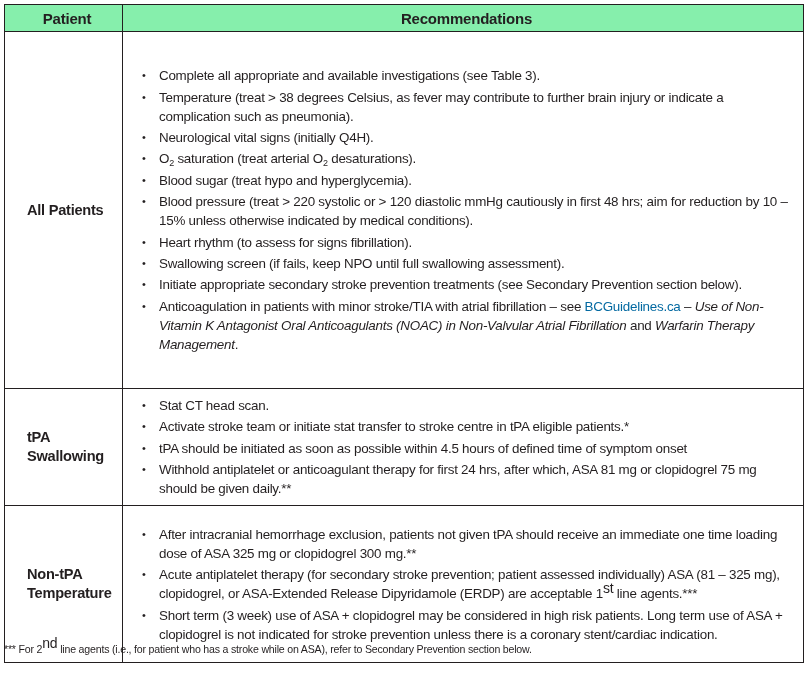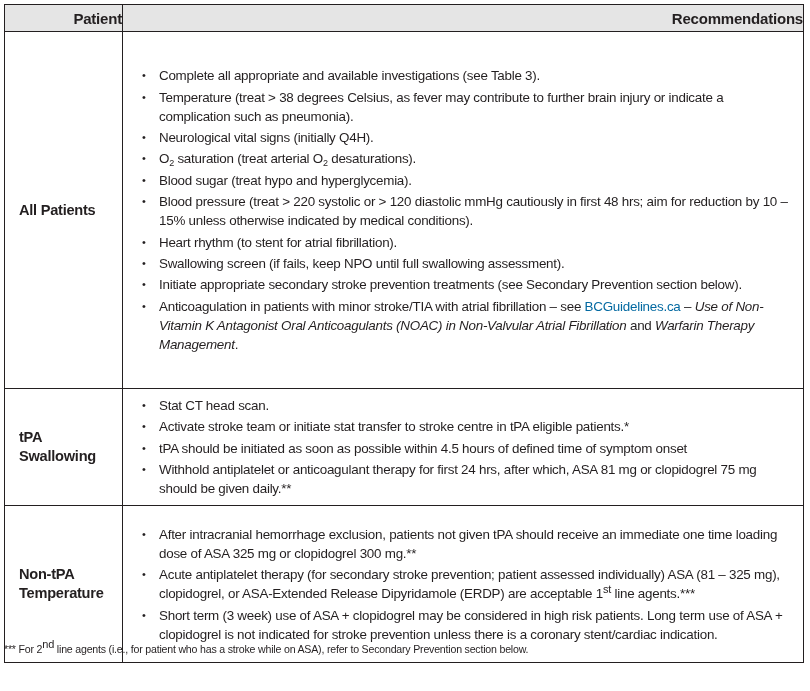--- a/index.html
+++ b/index.html
@@ -9,41 +9,41 @@
     color: #231f20;
   }
   .tbl {
     position: absolute; left: 4px; top: 4px; width: 800px;
     border-collapse: collapse; table-layout: fixed;
     font-size: 13.4px; letter-spacing: -0.25px;
   }
   .tbl td, .tbl th { border: 1.5px solid #231f20; vertical-align: middle; }
   .tbl col.c1 { width: 118px; }
   .tbl thead th {
-    background: #e5e5e5; height: 26px; text-align: right; font-weight: bold;
+    background: #86efac; height: 26px; text-align: center; font-weight: bold;
     font-size: 15px; padding: 0 0 0 7px; letter-spacing: -0.2px;
   }
   .tbl td.patient {
-    font-weight: bold; font-size: 14.6px; padding-left: 14px; line-height: 19px;
+    font-weight: bold; font-size: 14.6px; padding-left: 22px; line-height: 19px;
   }
   .tbl td.recs { padding: 3px 6px 3px 12px; }
   ul.bullets { list-style: none; margin: 4px; padding: 0; }
   ul.bullets li {
     position: relative; padding-left: 20px; line-height: 19px; margin: 0 0 2.4px 0;
   }
   ul.bullets li::before {
     content: "\2022"; position: absolute; left: 3px; top: 0; font-size: 11px;
   }
   .row-all td { height: 350px; }
   .row-tpa td { height: 110px; }
   .row-non td { height: 150px; }
   .link { color: #0369a1; }
   .it { font-style: italic; }
   sub { font-size: 9px; vertical-align: -3px; line-height: 0; }
-  sup { font-size: 11px; vertical-align: 5px; line-height: 0; }
+  sup { font-size: 14px; vertical-align: 5px; line-height: 0; }
   .notes {
     position: absolute; left: 4px; top: 641px; width: 800px;
     font-size: 10.6px; line-height: 17.3px; letter-spacing: -0.2px;
   }
   .notes b { font-weight: bold; }
 </style>
 </head>
 <body>
 
 <table class="tbl">
@@ -61,21 +61,21 @@
     <tr class="row-all">
       <td class="patient">All Patients</td>
       <td class="recs">
         <ul class="bullets">
           <li>Complete all appropriate and available investigations (see Table 3).</li>
           <li>Temperature (treat &gt; 38 degrees Celsius, as fever may contribute to further brain injury or indicate a complication such as pneumonia).</li>
           <li>Neurological vital signs (initially Q4H).</li>
           <li><span>O</span><sub>2</sub><span> saturation (treat arterial O</span><sub>2</sub><span> desaturations).</span></li>
           <li>Blood sugar (treat hypo and hyperglycemia).</li>
           <li>Blood pressure (treat &gt; 220 systolic or &gt; 120 diastolic mmHg cautiously in first 48 hrs; aim for reduction by 10 – 15% unless otherwise indicated by medical conditions).</li>
-          <li>Heart rhythm (to stent for atrial fibrillation).</li>
+          <li>Heart rhythm (to assess for signs fibrillation).</li>
           <li>Swallowing screen (if fails, keep NPO until full swallowing assessment).</li>
           <li>Initiate appropriate secondary stroke prevention treatments (see Secondary Prevention section below).</li>
           <li><span>Anticoagulation in patients with minor stroke/TIA with atrial fibrillation – see </span><span class="link">BCGuidelines.ca</span><span> – </span><span class="it">Use of Non-Vitamin K Antagonist Oral Anticoagulants (NOAC) in Non-Valvular Atrial Fibrillation</span><span> and </span><span class="it">Warfarin Therapy Management</span><span>.</span></li>
         </ul>
       </td>
     </tr>
     <tr class="row-tpa">
       <td class="patient">tPA Swallowing</td>
       <td class="recs">
         <ul class="bullets">

